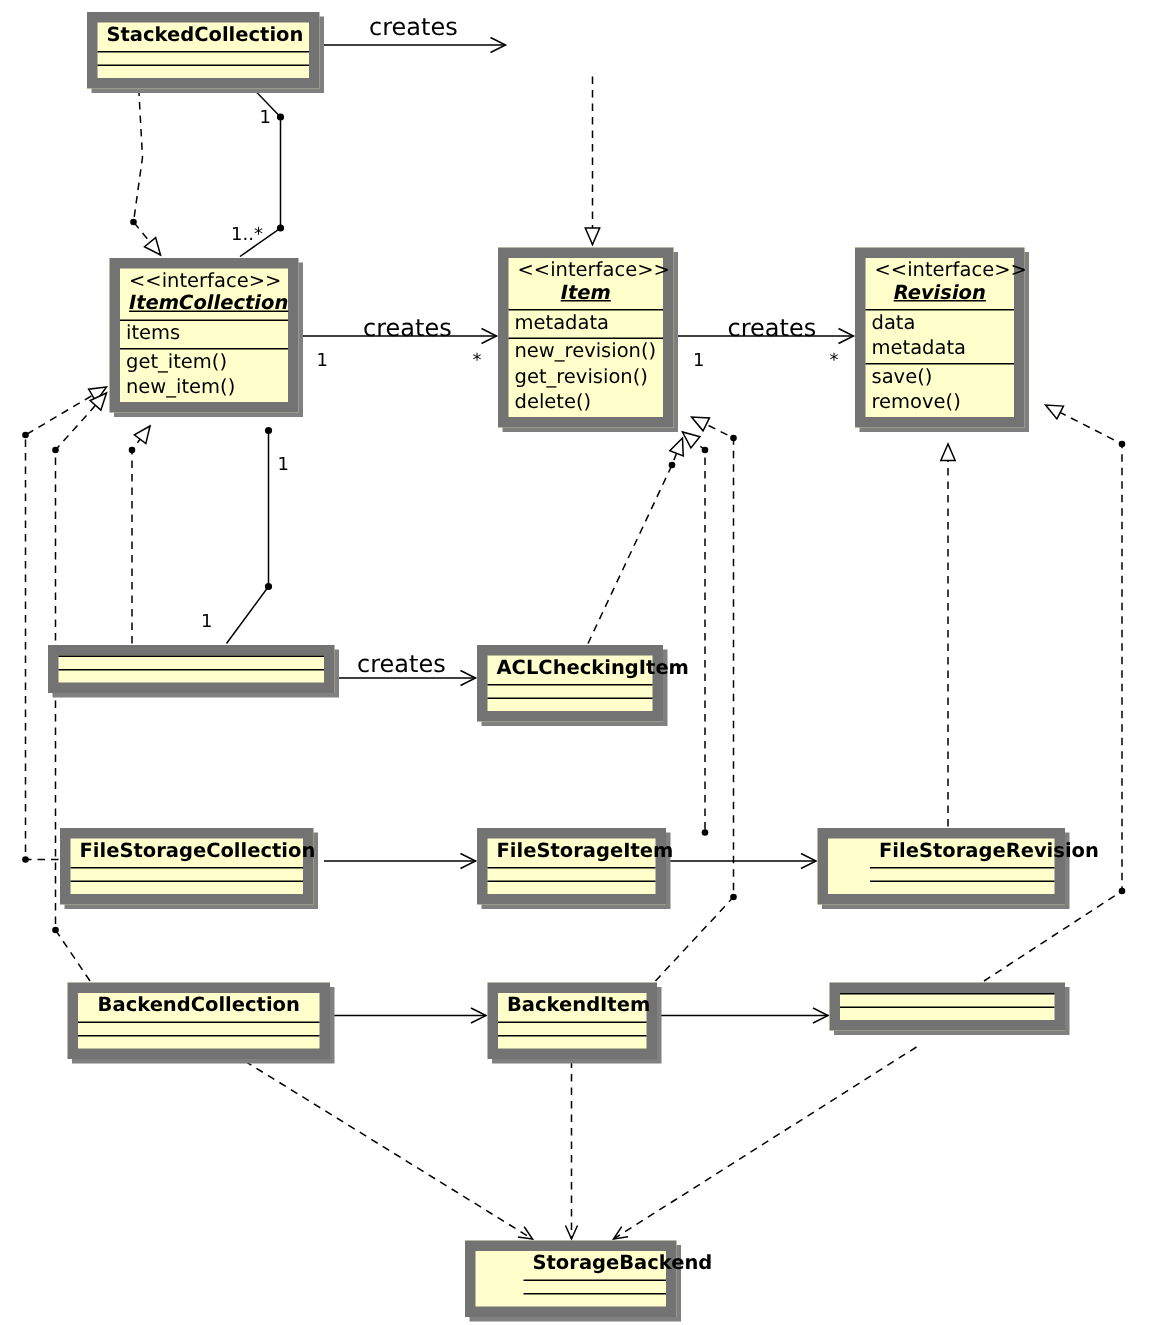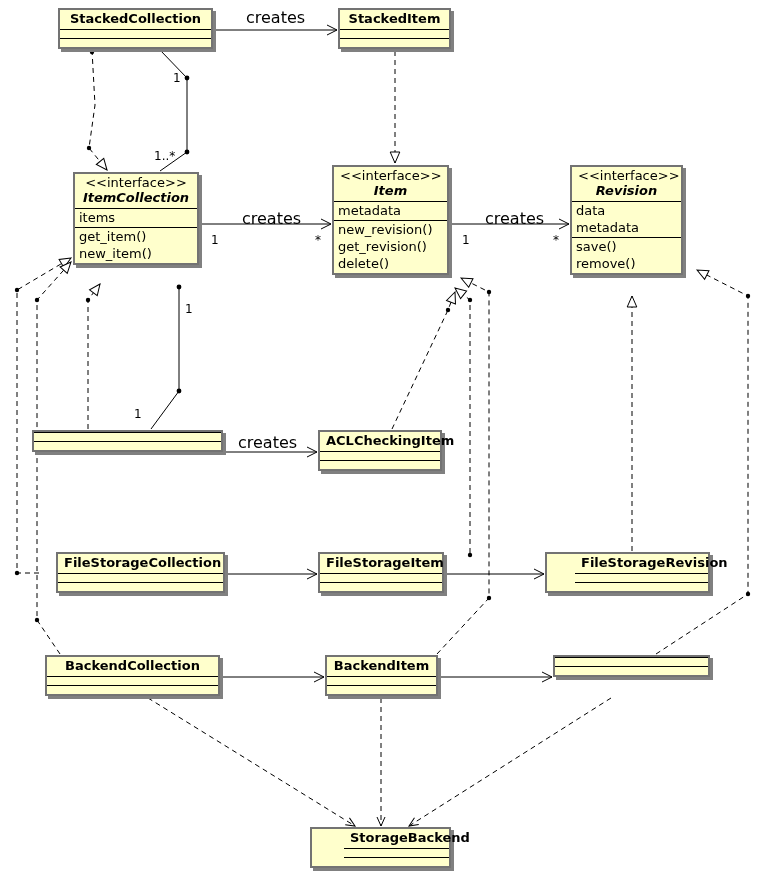--- a/index.html
+++ b/index.html
@@ -21,21 +21,21 @@
   #edges {
     position: absolute;
     left: 0;
     top: 0;
     width: 770px;
     height: 883px;
   }
   .uml-class {
     position: absolute;
     box-sizing: border-box;
-    border: 2px solid #737373;
+    border: 7px solid #737373;
     background: #ffffcc;
     box-shadow: 3px 3px 0 0 #808080;
     z-index: 5;
   }
   .cmp {
     box-sizing: border-box;
     border-top: 1px solid #000000;
   }
   .cmp.first {
     border-top: none;
@@ -56,20 +56,21 @@
   }
   .cls-name {
     font-size: 13px;
     line-height: 16px;
     font-weight: bold;
     color: #000000;
     white-space: nowrap;
   }
   .cls-name.abstract {
     font-style: italic;
+    text-decoration: underline;
   }
   .attr-cmp, .op-cmp {
     padding: 0 3px 1px 4px;
   }
   .member {
     font-size: 13px;
     line-height: 17px;
     color: #000000;
     white-space: nowrap;
     text-align: left;
@@ -205,27 +206,20 @@
   </svg>
 
   <div class="uml-class" style="left:58px; top:8px; width:155px;">
     <div class="cmp first name-cmp">
       <div class="cls-name">StackedCollection</div>
     </div>
     <div class="cmp cmp-empty"></div>
     <div class="cmp cmp-empty"></div>
   </div>
 
-  <div class="uml-class" style="left:338px; top:8px; width:113px;">
-    <div class="cmp first name-cmp">
-      <div class="cls-name">StackedItem</div>
-    </div>
-    <div class="cmp cmp-empty"></div>
-    <div class="cmp cmp-empty"></div>
-  </div>
 
   <div class="uml-class" style="left:73px; top:172px; width:126px;">
     <div class="cmp first name-cmp">
       <div class="stereotype">&lt;&lt;interface&gt;&gt;</div>
       <div class="cls-name abstract">ItemCollection</div>
     </div>
     <div class="cmp attr-cmp">
       <div class="member">items</div>
     </div>
     <div class="cmp op-cmp">
@@ -270,21 +264,21 @@
   </div>
 
   <div class="uml-class" style="left:318px; top:430px; width:124px;">
     <div class="cmp first name-cmp">
       <div class="cls-name">ACLCheckingItem</div>
     </div>
     <div class="cmp cmp-empty"></div>
     <div class="cmp cmp-empty"></div>
   </div>
 
-  <div class="uml-class" style="left:56px; top:552px; width:169px;">
+  <div class="uml-class" style="left:40px; top:552px; width:169px;">
     <div class="cmp first name-cmp">
       <div class="cls-name">FileStorageCollection</div>
     </div>
     <div class="cmp cmp-empty"></div>
     <div class="cmp cmp-empty"></div>
   </div>
 
   <div class="uml-class" style="left:318px; top:552px; width:126px;">
     <div class="cmp first name-cmp">
       <div class="cls-name">FileStorageItem</div>

